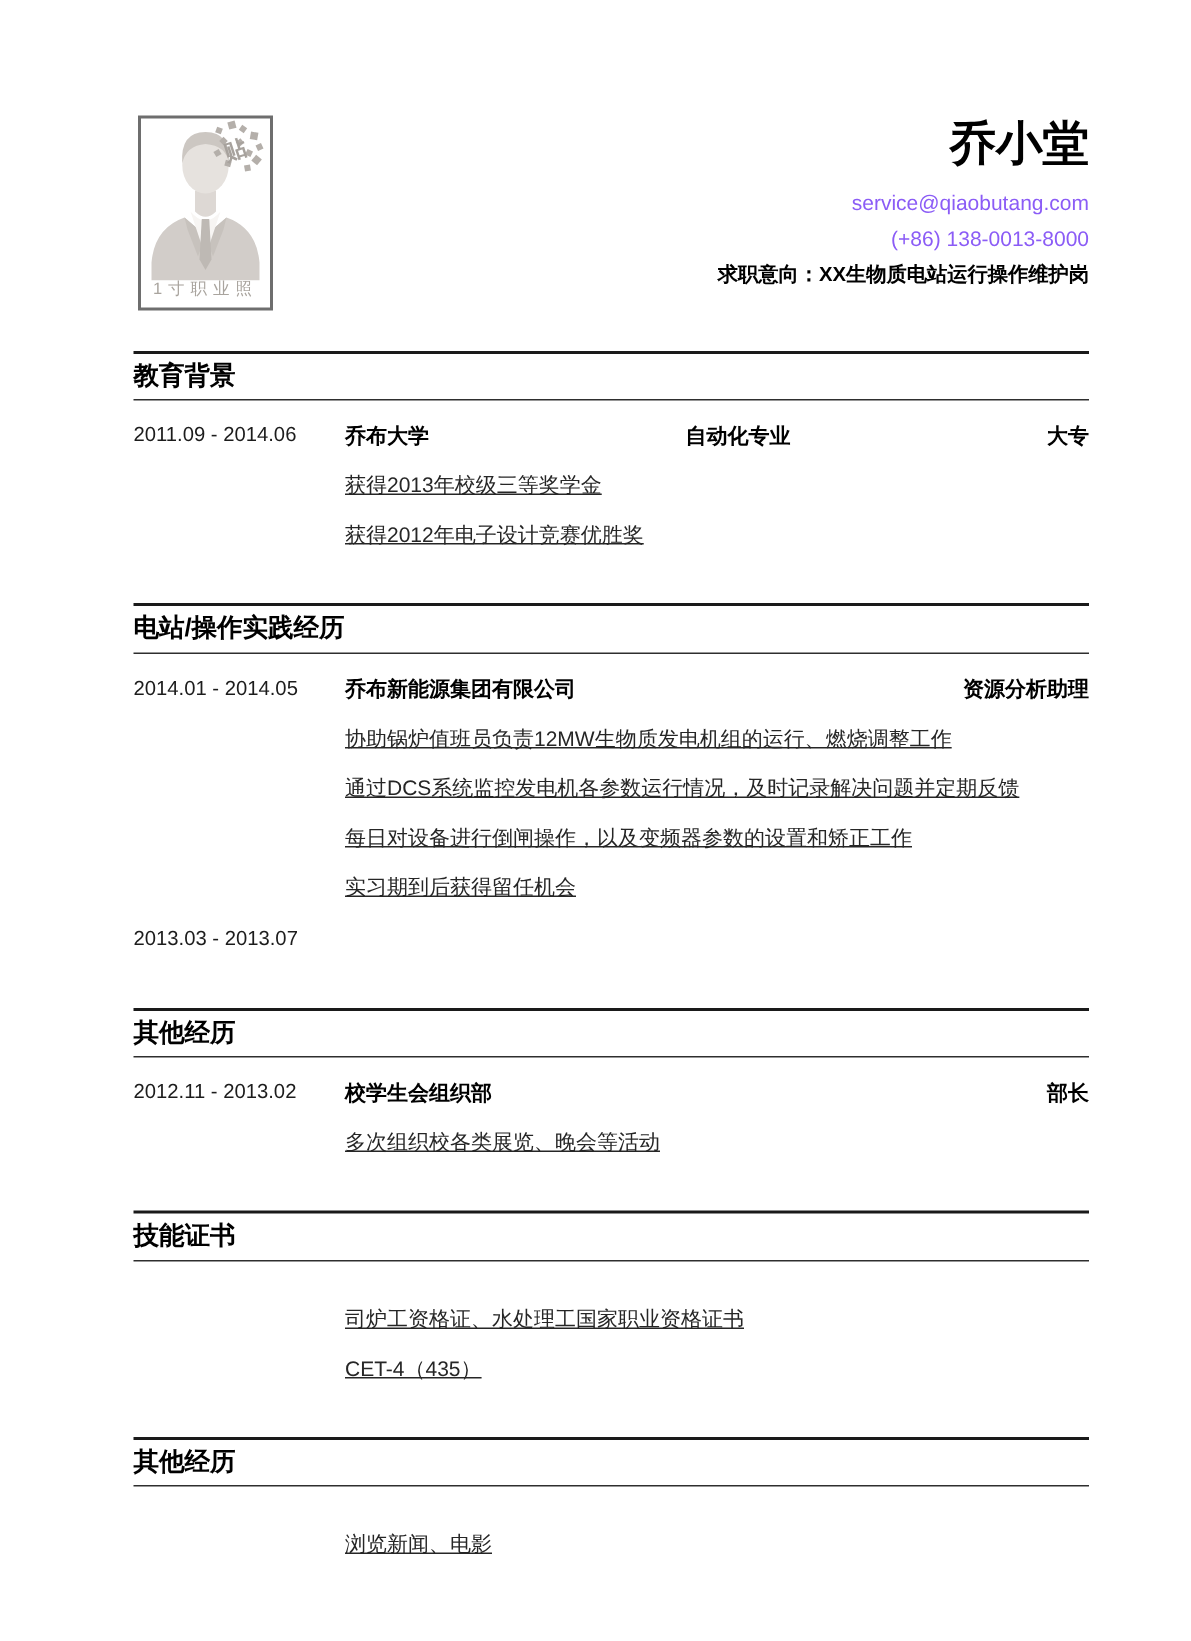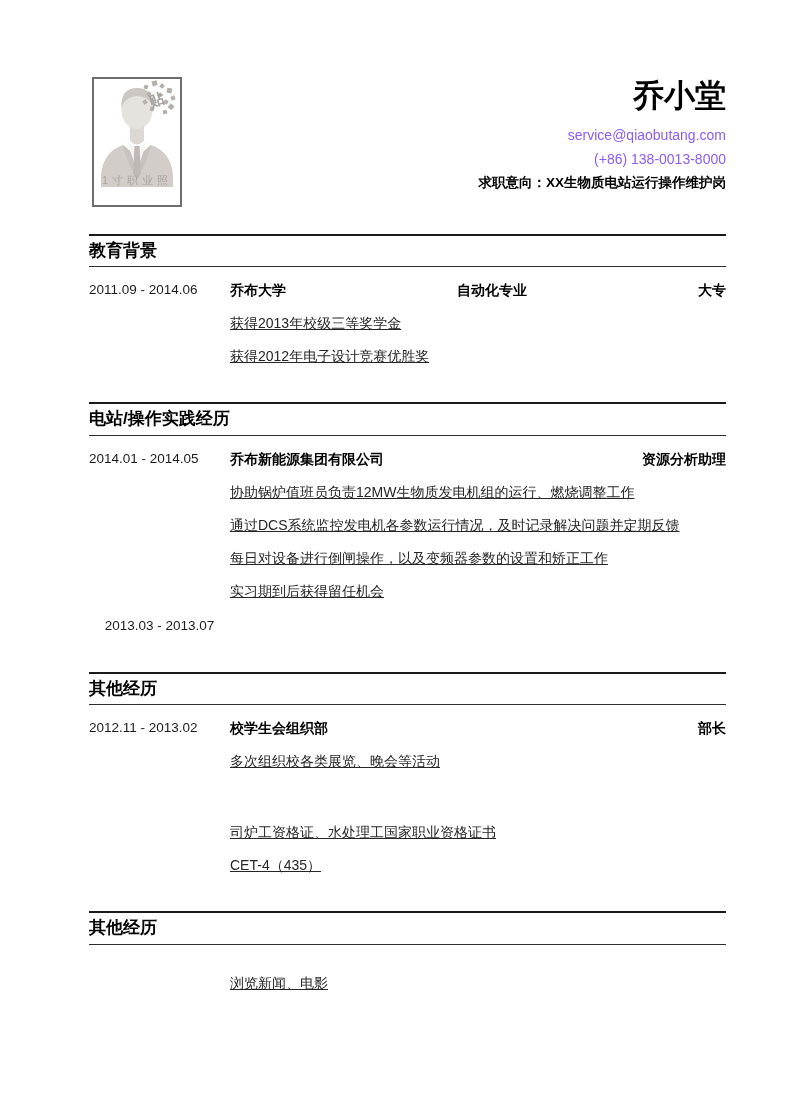--- a/index.html
+++ b/index.html
@@ -16,39 +16,39 @@
   
   .header { display: flex; justify-content: space-between; align-items: flex-start; margin-bottom: 27px; }
   .photo {
     position: relative; margin-left: 3px;
     width: 90px; height: 130px;
     border: 2px solid #6e6e6e; background: #fff;
     flex: 0 0 auto;
   }
   .photo svg { display: block; }
   .photo-caption {
-    position: absolute; left: 0; right: 0; bottom: 17px;
+    position: absolute; left: 0; right: 0; bottom: 5px;
     text-align: center; font-size: 11px; letter-spacing: 4px;
     color: #a9a49e; white-space: nowrap;
   }
   .contact { text-align: right; padding-top: 2px; }
   .name { margin: 0 0 10px; font-size: 31px; line-height: 1.1; font-weight: bold; color: #000; }
   .contact-line { font-size: 14px; line-height: 24px; color: #8b5cf6; }
   .objective { font-size: 13.5px; line-height: 24px; font-weight: bold; color: #000; }
 
   
   .section { margin-top: 36px; }
   .sec-title {
     margin: 0; padding: 5px 0;
     font-size: 17px; line-height: 1.2; font-weight: bold; color: #000;
     border-top: 2px solid #1a1a1a;
     border-bottom: 1px solid #2e2e2e;
   }
   .entry { display: flex; margin-top: 13px; }
-  .entry + .entry { margin-top: 15px; text-align: center; }
+  .entry + .entry { margin-top: 15px; }
   .entry-date { flex: 0 0 141px; font-size: 13.5px; line-height: 20px; color: #1c1c1c; }
   .entry-body { flex: 1; min-width: 0; }
   .entry-head {
     display: flex; justify-content: space-between;
     font-size: 14px; line-height: 20px; font-weight: bold; color: #000;
   }
   .detail { margin: 13px 0 0; font-size: 14px; line-height: 20px; color: #262626; text-decoration: underline; }
   .detail + .detail { }
   .entry-body > .detail:first-child { margin-top: 15px; }
 </style>
@@ -150,20 +150,21 @@
         <div class="entry-head">
           <span>校学生会组织部</span>
           <span>部长</span>
         </div>
         <p class="detail">多次组织校各类展览、晚会等活动</p>
       </div>
     </div>
   </div>
 
   <div class="section">
+    <h2 class="sec-title">技能证书</h2>
     <div class="entry">
       <div class="entry-date"></div>
       <div class="entry-body">
         <p class="detail">司炉工资格证、水处理工国家职业资格证书</p>
         <p class="detail">CET-4（435）</p>
       </div>
     </div>
   </div>
 
   <div class="section">

